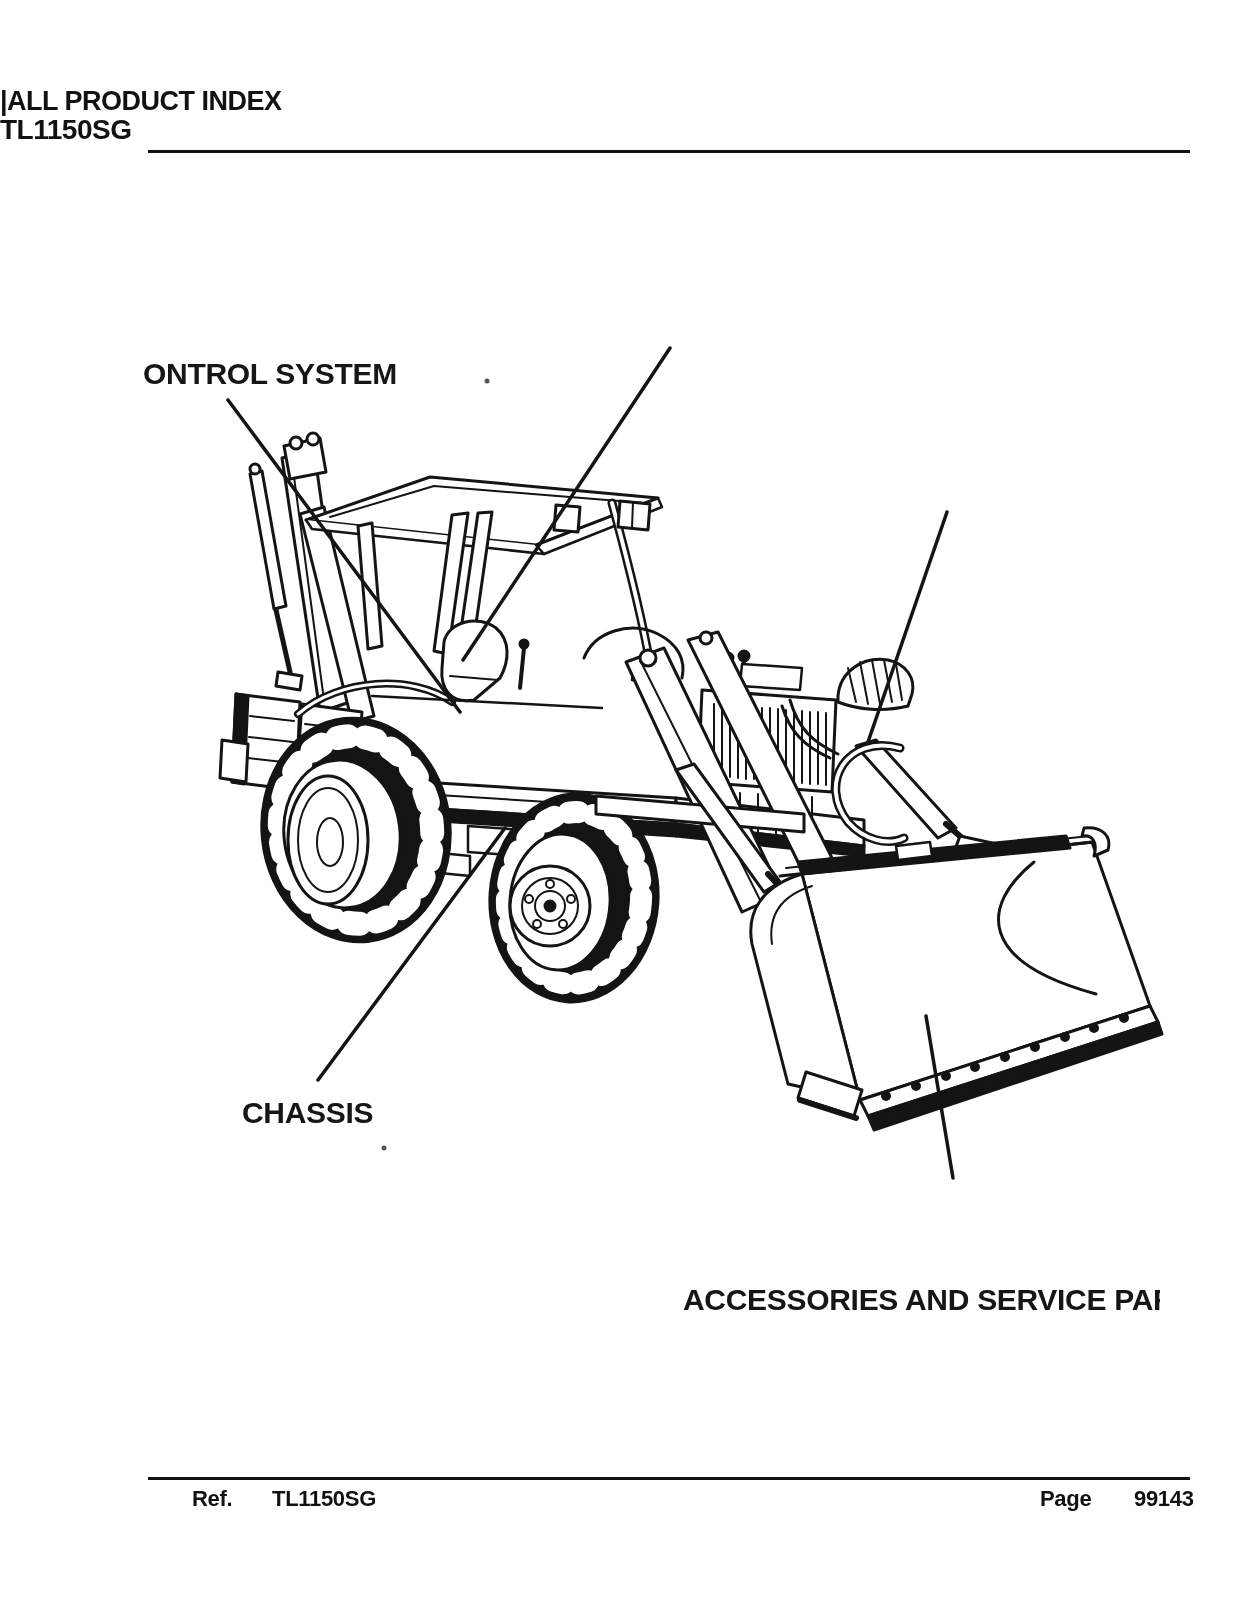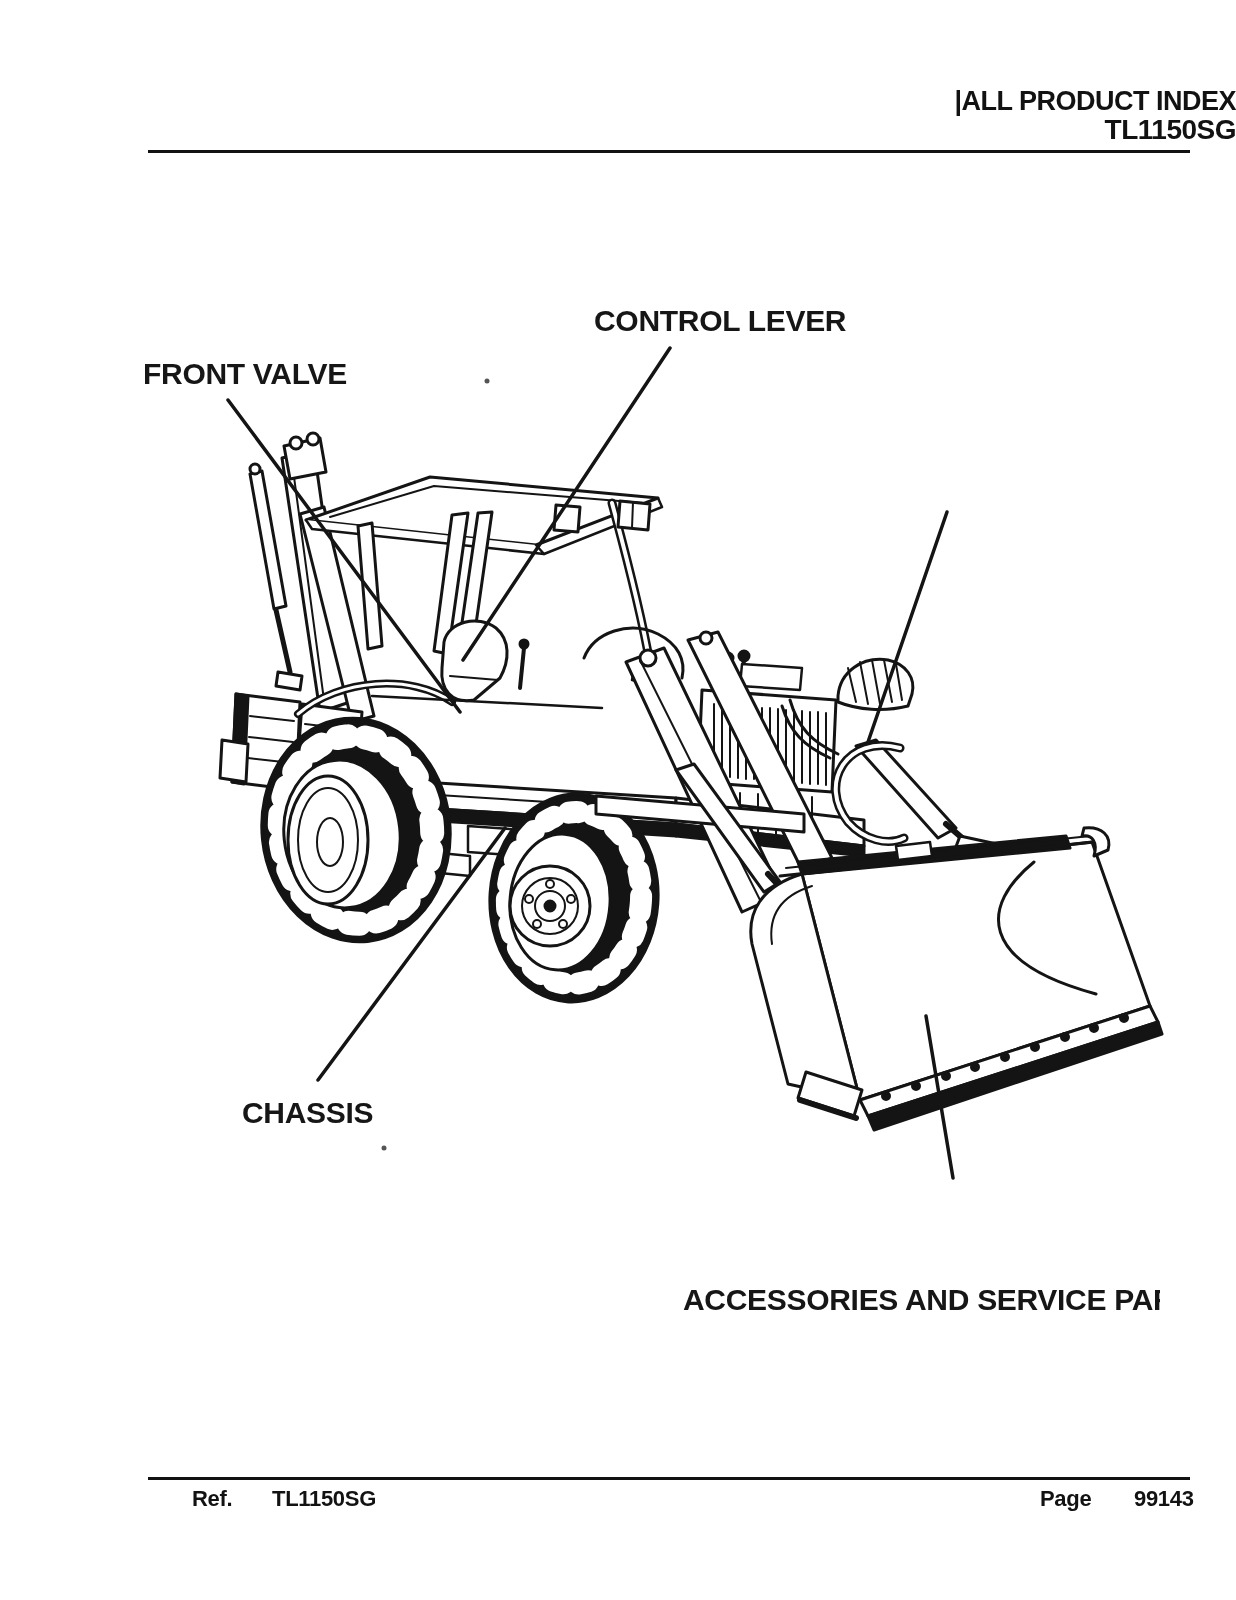--- a/index.html
+++ b/index.html
@@ -1,21 +1,21 @@
 <!DOCTYPE html>
 <html><head>
 <meta charset="utf-8">
 <style>
   html,body{margin:0;padding:0;background:#e8e8e8;}
   #page{
     position:relative;width:1236px;height:1600px;background:#ffffff;
     font-family:"Liberation Sans",sans-serif;color:#121212;overflow:hidden;
     margin:0 auto;
   }
-  .hdr{position:absolute;left:0;width:100%;text-align:right;font-weight:bold;letter-spacing:-0.5px;}
+  .hdr{position:absolute;left:0;width:100%;text-align:left;font-weight:bold;letter-spacing:-0.5px;}
   #hdr-line1{top:86px;font-size:27px;}
   #hdr-line2{top:114px;font-size:28px;}
   .rule{position:absolute;left:148px;width:1042px;height:3px;background:#121212;}
   #rule-top{top:150px;}
   #rule-bottom{top:1477px;}
   .dlabel{position:absolute;font-weight:bold;font-size:30px;letter-spacing:-0.3px;white-space:nowrap;color:#161616;}
   #lbl-control-lever{left:594px;top:304px;}
   #lbl-control-valve{left:143px;top:357px;}
   #lbl-hydraulic-system{left:853px;top:473px;}
   #lbl-chassis{left:242px;top:1096px;}
@@ -206,22 +206,21 @@
       <path d="M228 400 L460 712"></path>
       <path d="M947 512 L868 742"></path>
       <path d="M318 1080 L505 828"></path>
       <path d="M926 1016 L953 1178"></path>
     </g>
 
     <circle cx="487" cy="381" r="2.5" fill="#555555" stroke="none"></circle>
     <circle cx="384" cy="1148" r="2.5" fill="#555555" stroke="none"></circle>
   </svg>
 
-  <div id="lbl-control-lever" class="dlabel">CONTROL LEVER</div>
-  <div id="lbl-control-valve" class="dlabel">FRONT VALVE</div>
+  <div id="lbl-control-valve" class="dlabel">ONTROL SYSTEM</div>
   <div id="lbl-chassis" class="dlabel">CHASSIS</div>
   <div id="lbl-accessories" class="dlabel">ACCESSORIES AND SERVICE PAR</div>
 
   <div id="rule-bottom" class="rule"></div>
   <div id="ftr-ref-label" class="ftr">Ref.</div>
   <div id="ftr-ref-value" class="ftr">TL1150SG</div>
   <div id="ftr-page-label" class="ftr">Page</div>
   <div id="ftr-page-value" class="ftr">99143</div>
 
 </div>

